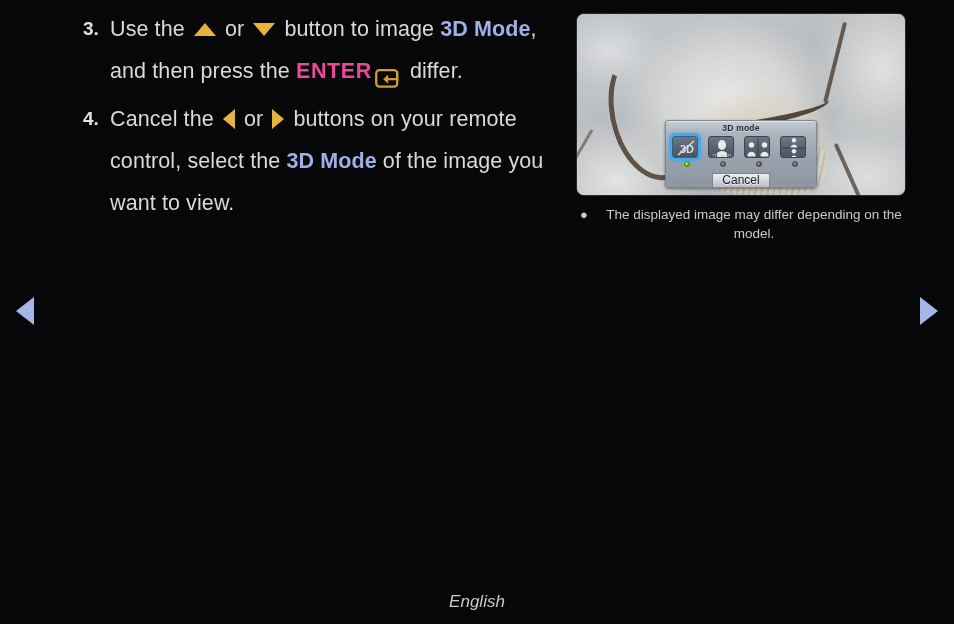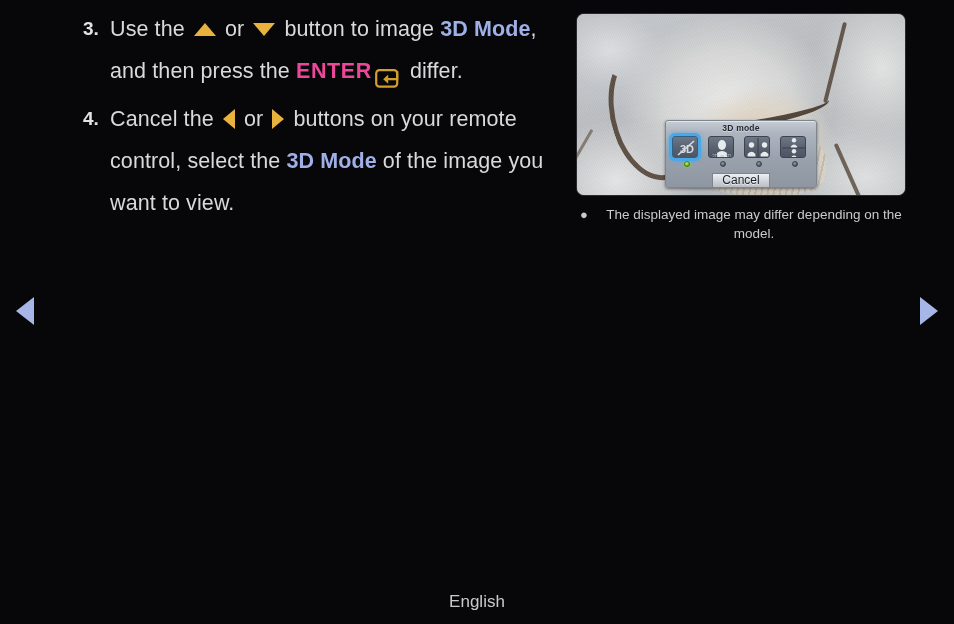--- a/index.html
+++ b/index.html
@@ -246,20 +246,21 @@
     border-left: 18px solid #a6b6e6;
   }
 
   
   .footer {
     position: absolute;
     left: 0; right: 0; top: 592px;
     text-align: center;
     font-size: 17px;
     color: #c9c9c9;
+    font-style: italic;
   }
 </style>
 </head>
 <body>
 
 <div class="steps">
 
   <div class="step">
     <div class="step-num">3.</div>
     <div class="step-body"><span>Use the </span><span class="gl tri-up"></span><span> or </span><span class="gl tri-down"></span><span> button to image </span><span class="hl-blue">3D Mode</span><span>, and then press the </span><span class="kw-enter">ENTER</span><span class="enter-icon"><svg width="27" height="21" viewBox="0 0 27 21">

